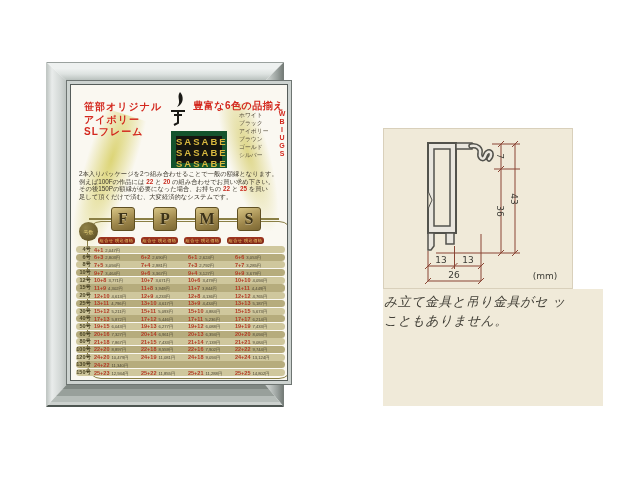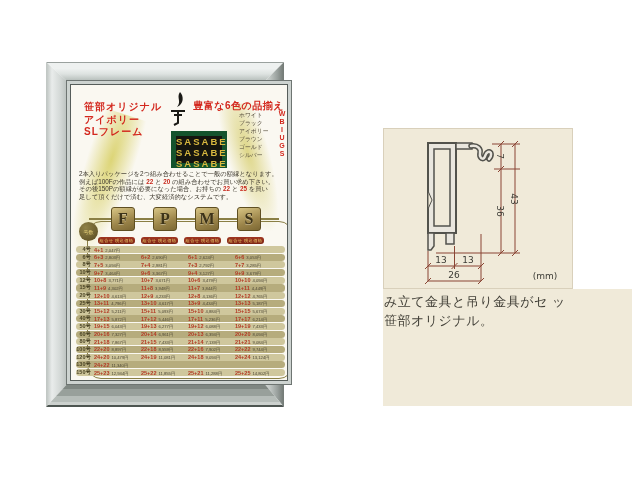--- a/index.html
+++ b/index.html
@@ -71,23 +71,23 @@
   .trow.alt { background:#b6ac7d; }
   .tlabel { width:15px; text-align:right; font-weight:bold; font-size:5.5px; color:#4c4526; flex:none; }
   .tcell { width:47px; flex:none; display:flex; align-items:baseline; padding-left:3px; }
   .combo { color:#b33a24; font-weight:bold; font-size:5.5px; white-space:nowrap; }
   .price { color:#4a4433; font-size:4.2px; padding-left:2px; white-space:nowrap; }
 
   
   .diagram { position:absolute; left:383px; top:128px; width:190px; height:161px;
     background:#f0ead9; border:1px solid #d9d0bb;padding-left:25px; }
   .diagram svg { position:absolute; left:0; top:0; }
-  .desc { position:absolute; left:383px; top:289px; width:249px; height:117px;
+  .desc { position:absolute; left:383px; top:289px; width:220px; height:117px;
     background:#f0ead9; padding:3px 0 0 1px; font-size:13px; line-height:19px;
-    color:#413f37; letter-spacing:.5px; white-space:nowrap; overflow:hidden; }
+    color:#413f37; letter-spacing:.5px; white-space:nowrap; overflow:hidden;font-style:italic; }
 </style>
 </head>
 <body>
 
 <div class="canvas">
 
   <div class="frame">
     <div class="rail rail-top"></div>
     <div class="rail rail-left"></div>
     <div class="rail rail-right"></div>
@@ -493,16 +493,16 @@
         <text x="57" y="134">13</text>
         <text x="84" y="134">13</text>
         <text x="70" y="149">26</text>
         <text x="161" y="150">(mm)</text>
       </g>
     </svg>
   </div>
 
   <div class="desc">
       <div>み立て金具と吊り金具がセ ッ</div>
-      <div>笹部オリジナル。</div>
+      <div>こともありません。</div>
     </div>
 
 </div>
 
 </body></html>

